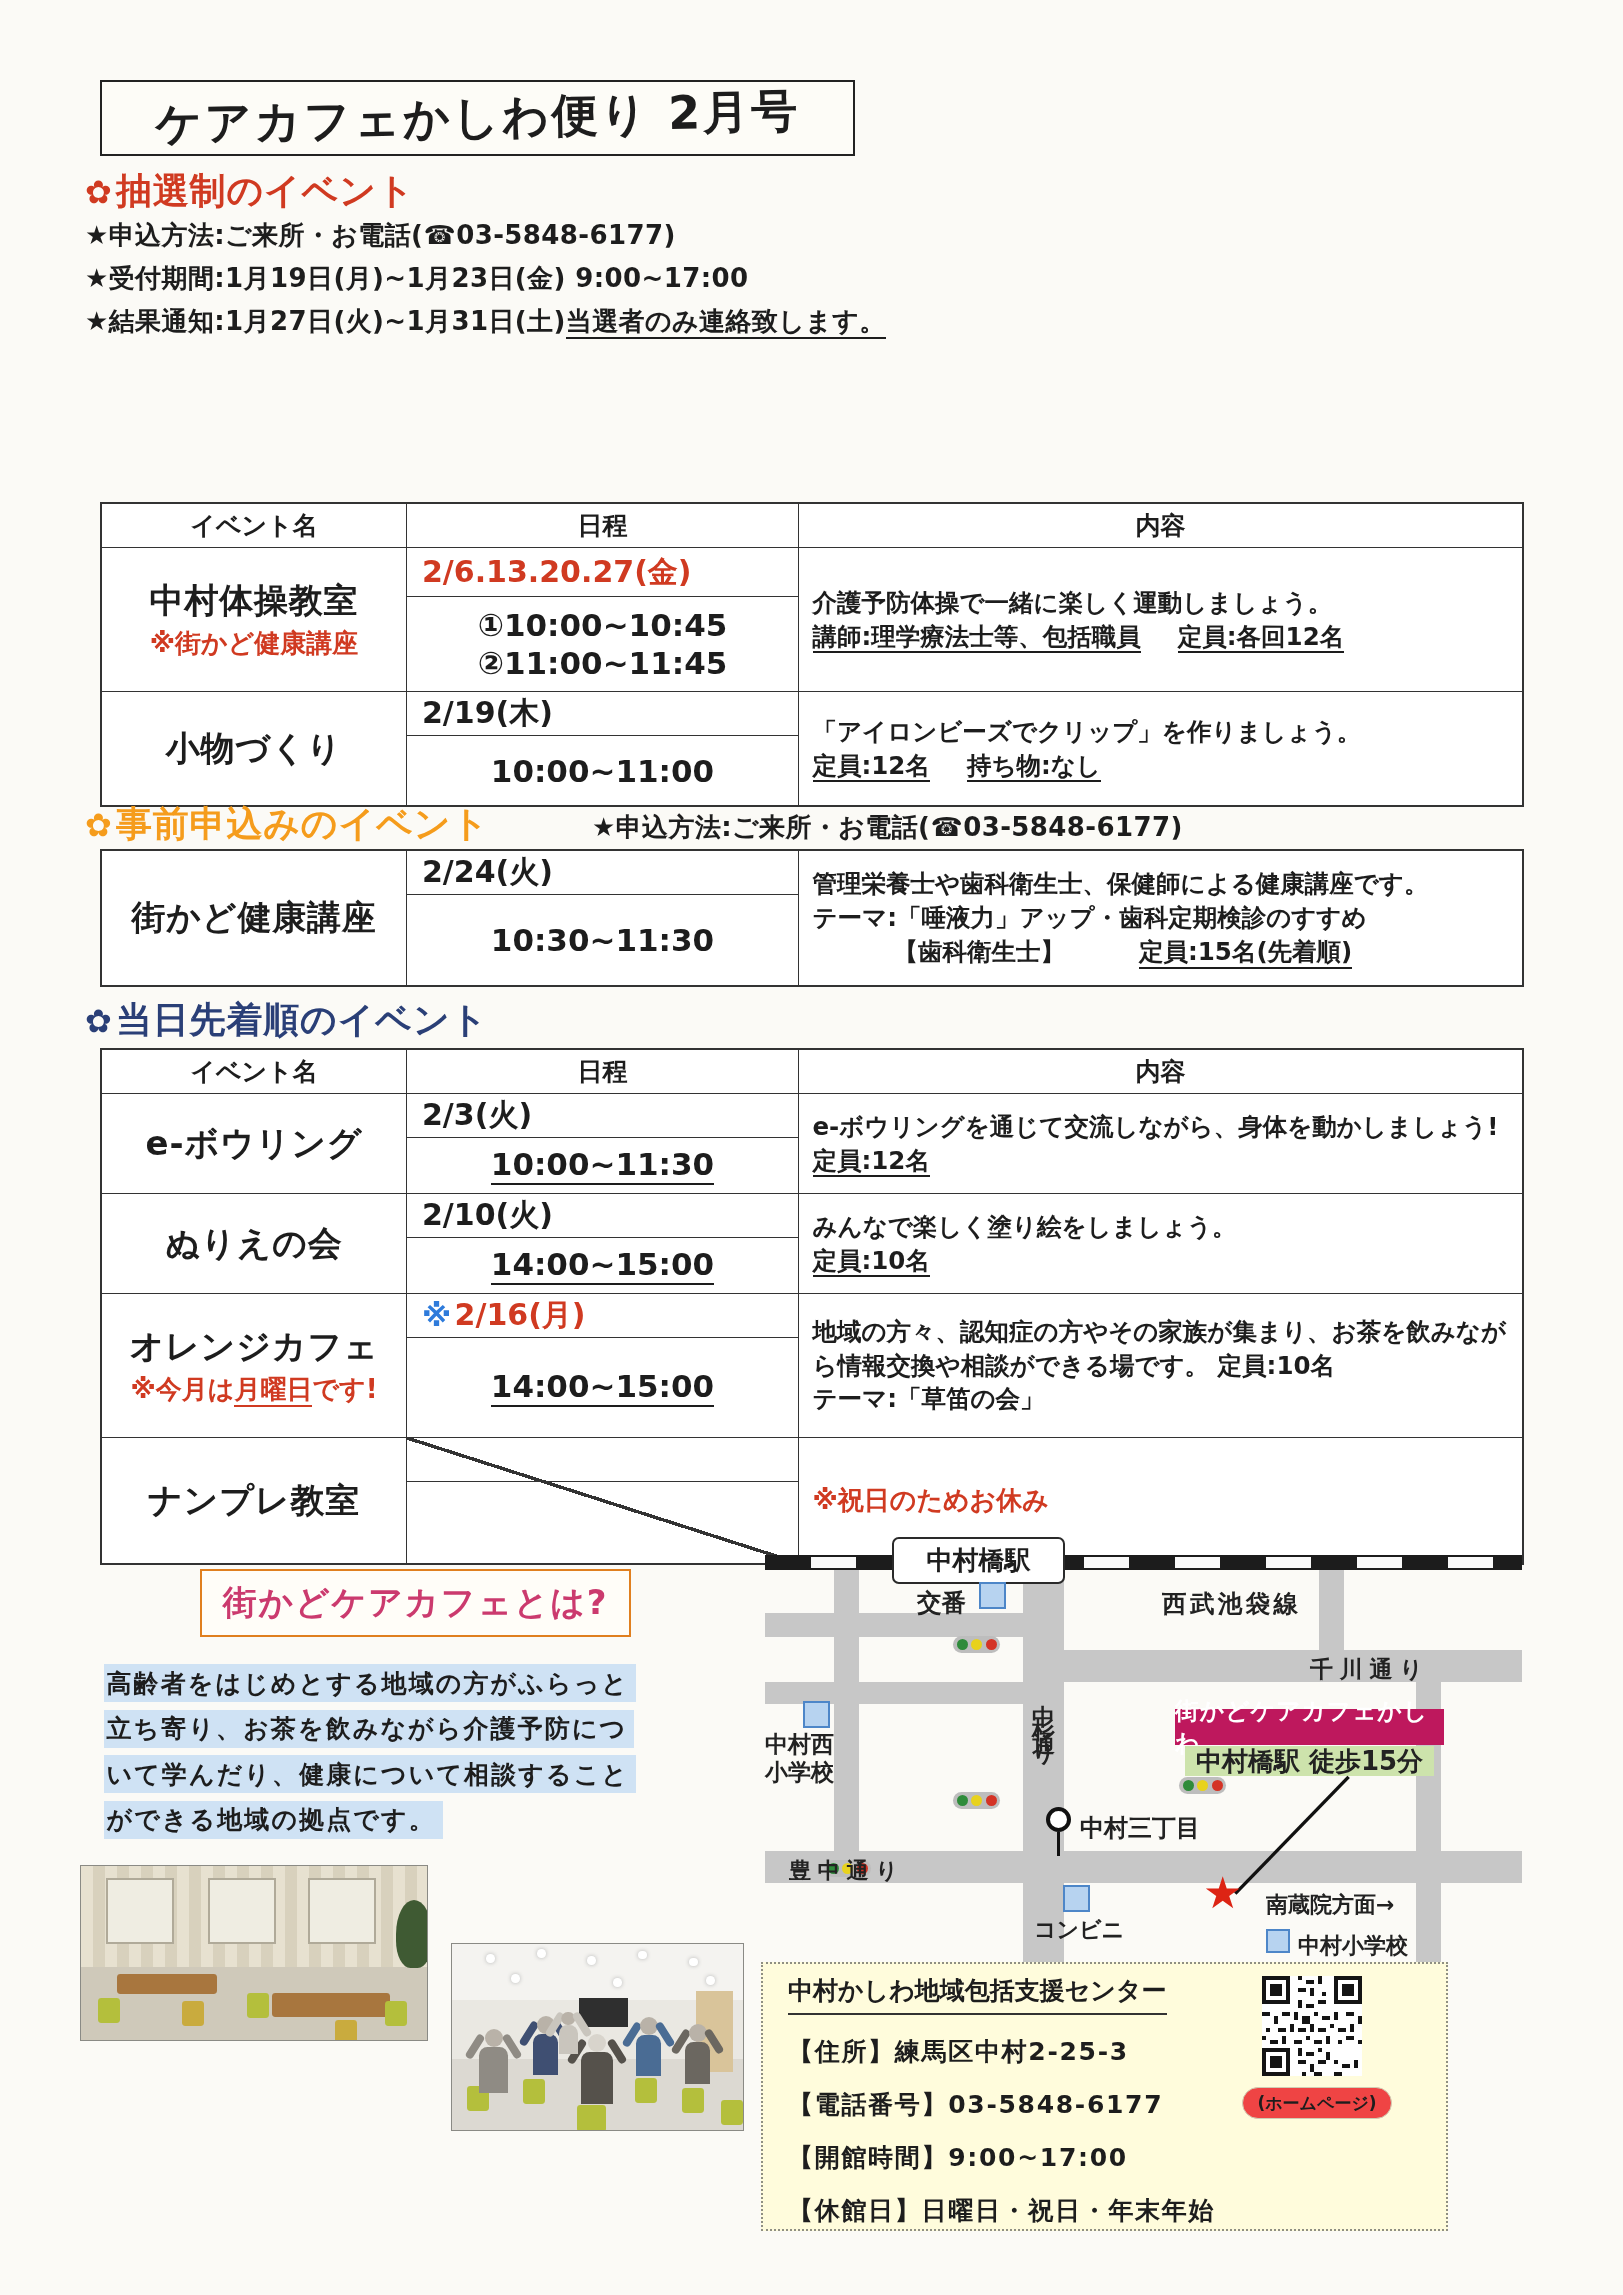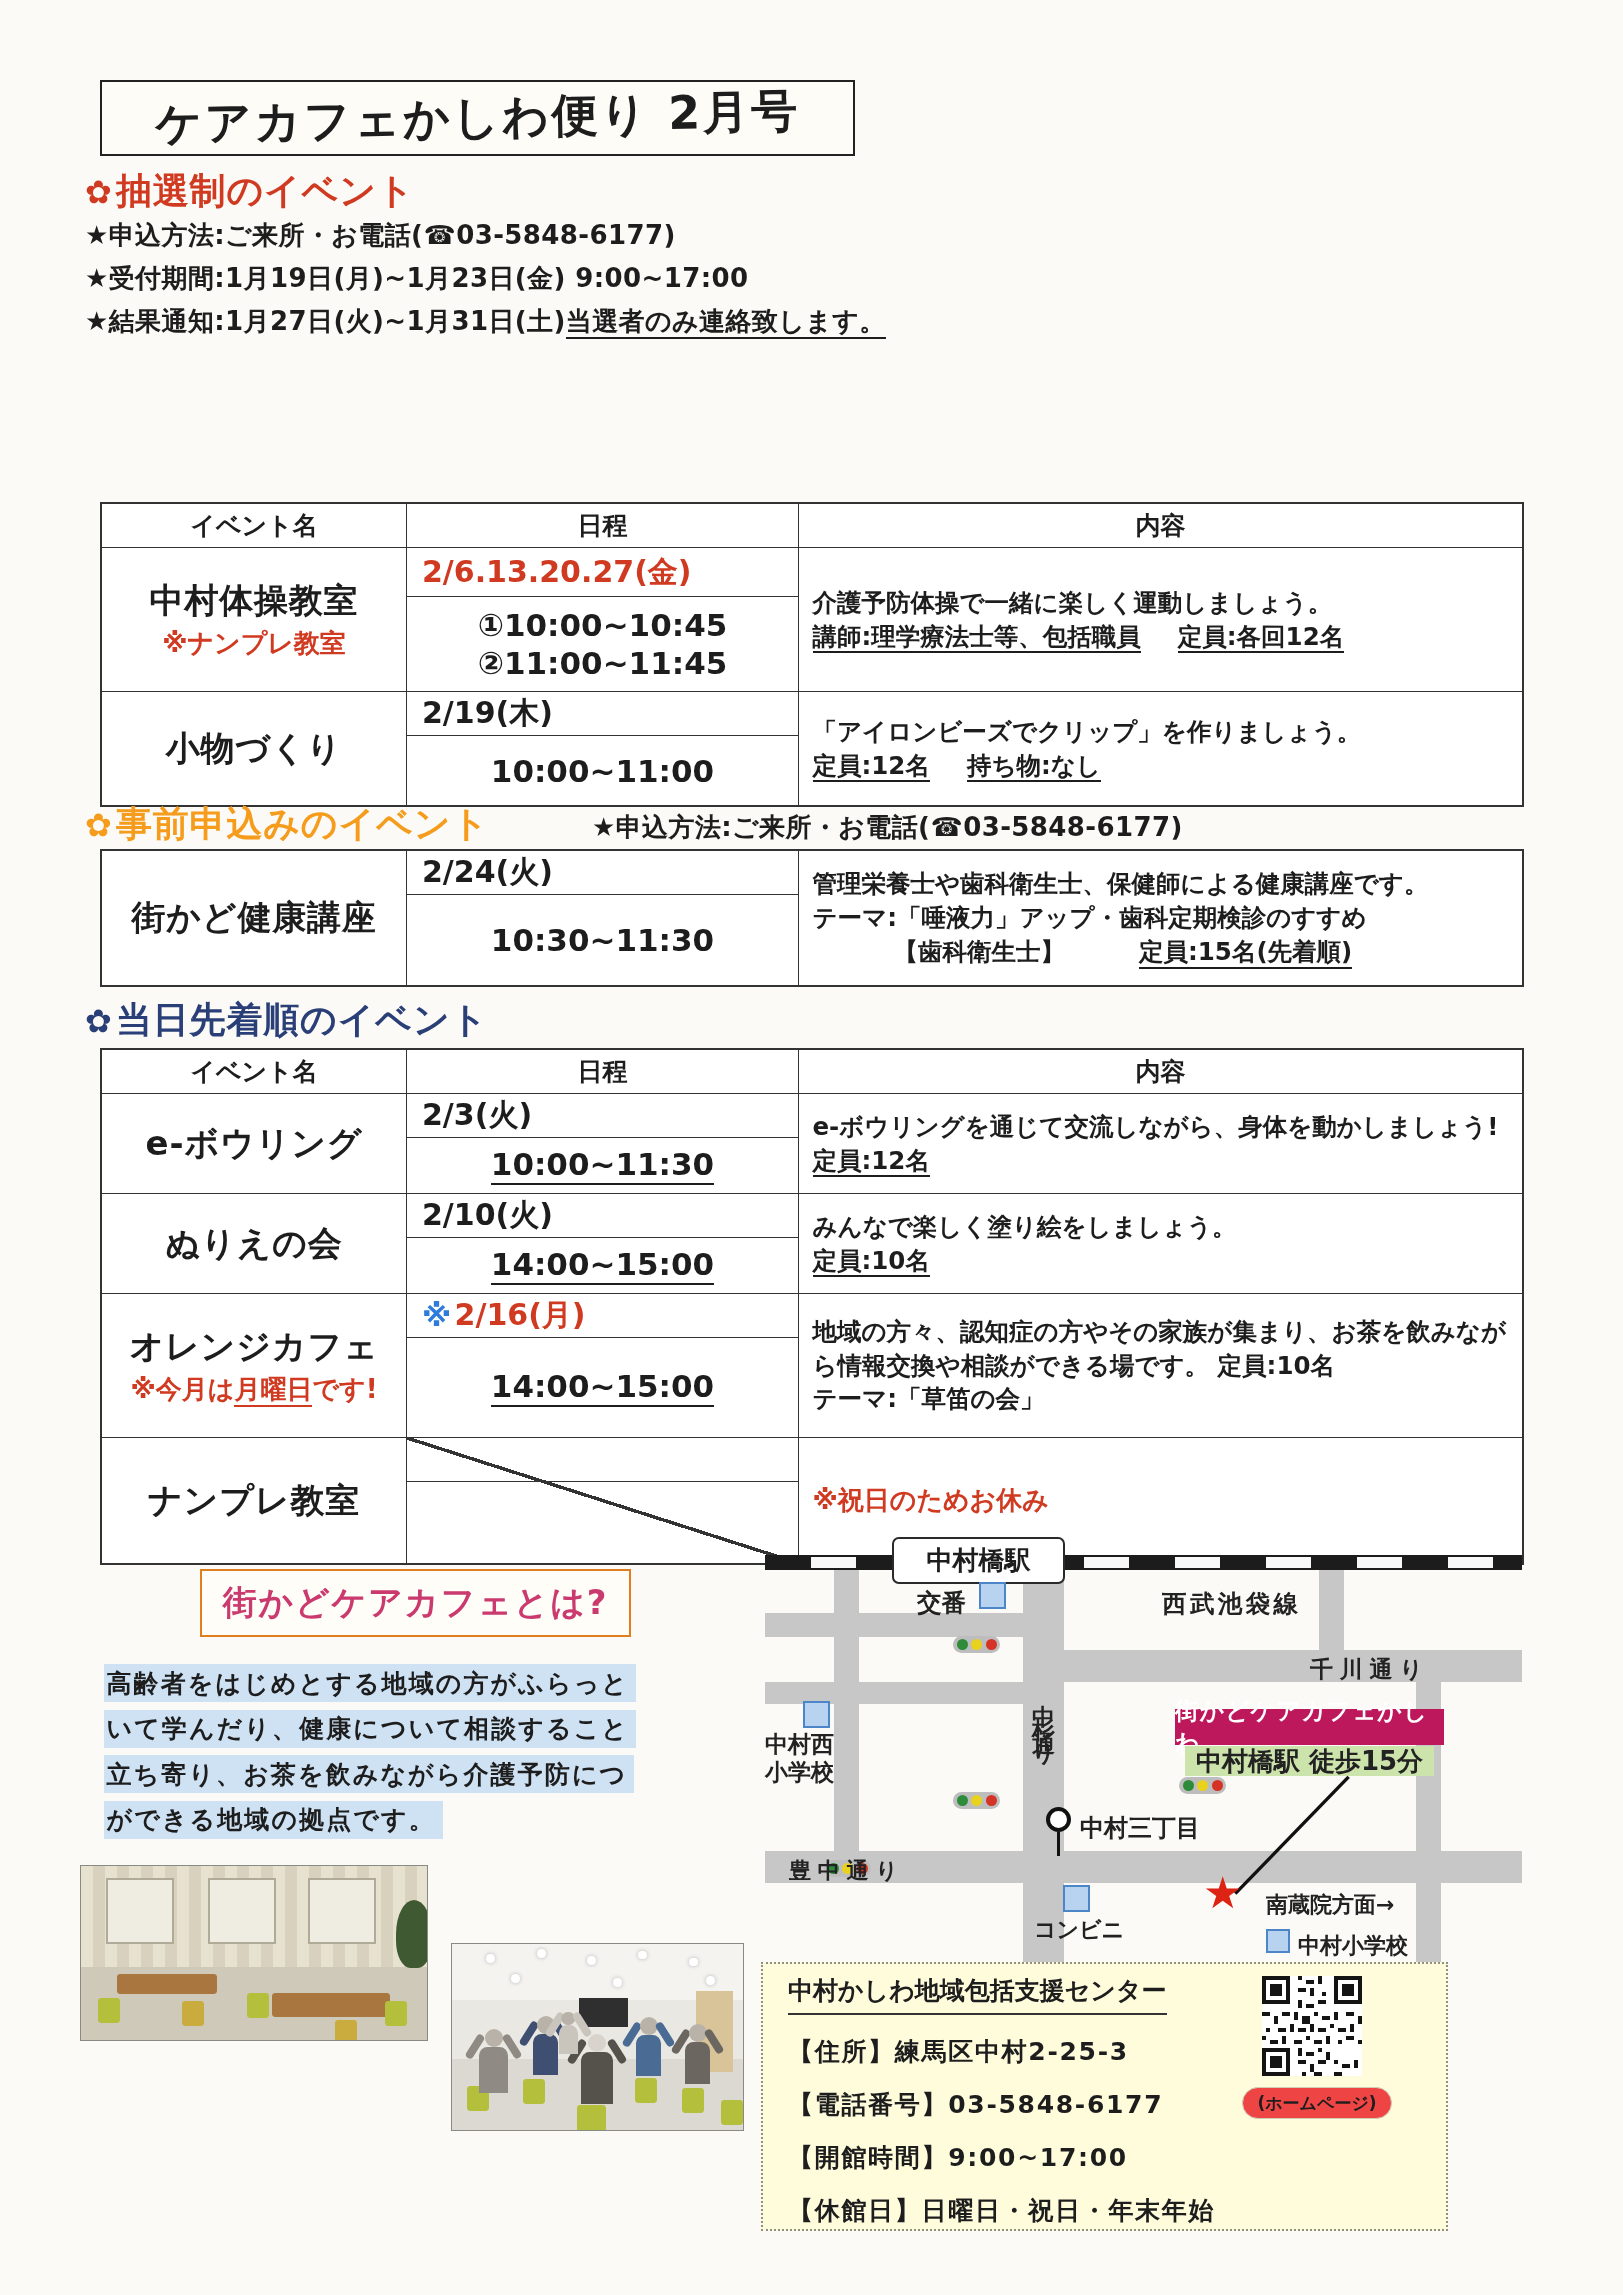--- a/index.html
+++ b/index.html
@@ -114,21 +114,21 @@
 
   <div class="ab tbl" style="left:100px;top:502px;width:1424px">
     <div class="thead">
       <div class="th">イベント名</div>
       <div class="th">日程</div>
       <div class="th">内容</div>
     </div>
     <div class="trow" style="min-height:144px">
       <div class="cell cname">
         <div class="ev">中村体操教室</div>
-        <div class="ev-note red">※ナンプレ教室</div>
+        <div class="ev-note red">※街かど健康講座</div>
       </div>
       <div class="cell cdate">
         <div class="dtop red">2/6.13.20.27(金)</div>
         <div class="dbot">
           <div>①10:00~10:45</div>
           <div>②11:00~11:45</div>
         </div>
       </div>
       <div class="cell ccont">
         <div>介護予防体操で一緒に楽しく運動しましょう。</div>
@@ -256,22 +256,22 @@
         <div class="red" style="font-size:26px">※祝日のためお休み</div>
       </div>
     </div>
   </div>
 
   <div class="ab about-box">
     <div class="about-title pink">街かどケアカフェとは?</div>
   </div>
   <div class="ab about-para">
     <span class="hl">高齢者をはじめとする地域の方がふらっと</span>
+    <span class="hl">立ち寄り、お茶を飲みながら介護予防につ</span>
     <span class="hl">いて学んだり、健康について相談すること</span>
-    <span class="hl">立ち寄り、お茶を飲みながら介護予防につ</span>
     <span class="hl">ができる地域の拠点です。</span>
   </div>
 
   <div class="ab map">
     <div class="road" style="left:69px;top:56px;width:25px;height:282px"></div>
     <div class="road" style="left:258px;top:56px;width:41px;height:405px"></div>
     <div class="road" style="left:554px;top:56px;width:25px;height:81px"></div>
     <div class="road" style="left:651px;top:169px;width:25px;height:292px"></div>
     <div class="road" style="left:0;top:100px;width:298px;height:24px"></div>
     <div class="road" style="left:258px;top:137px;width:499px;height:32px"></div>

